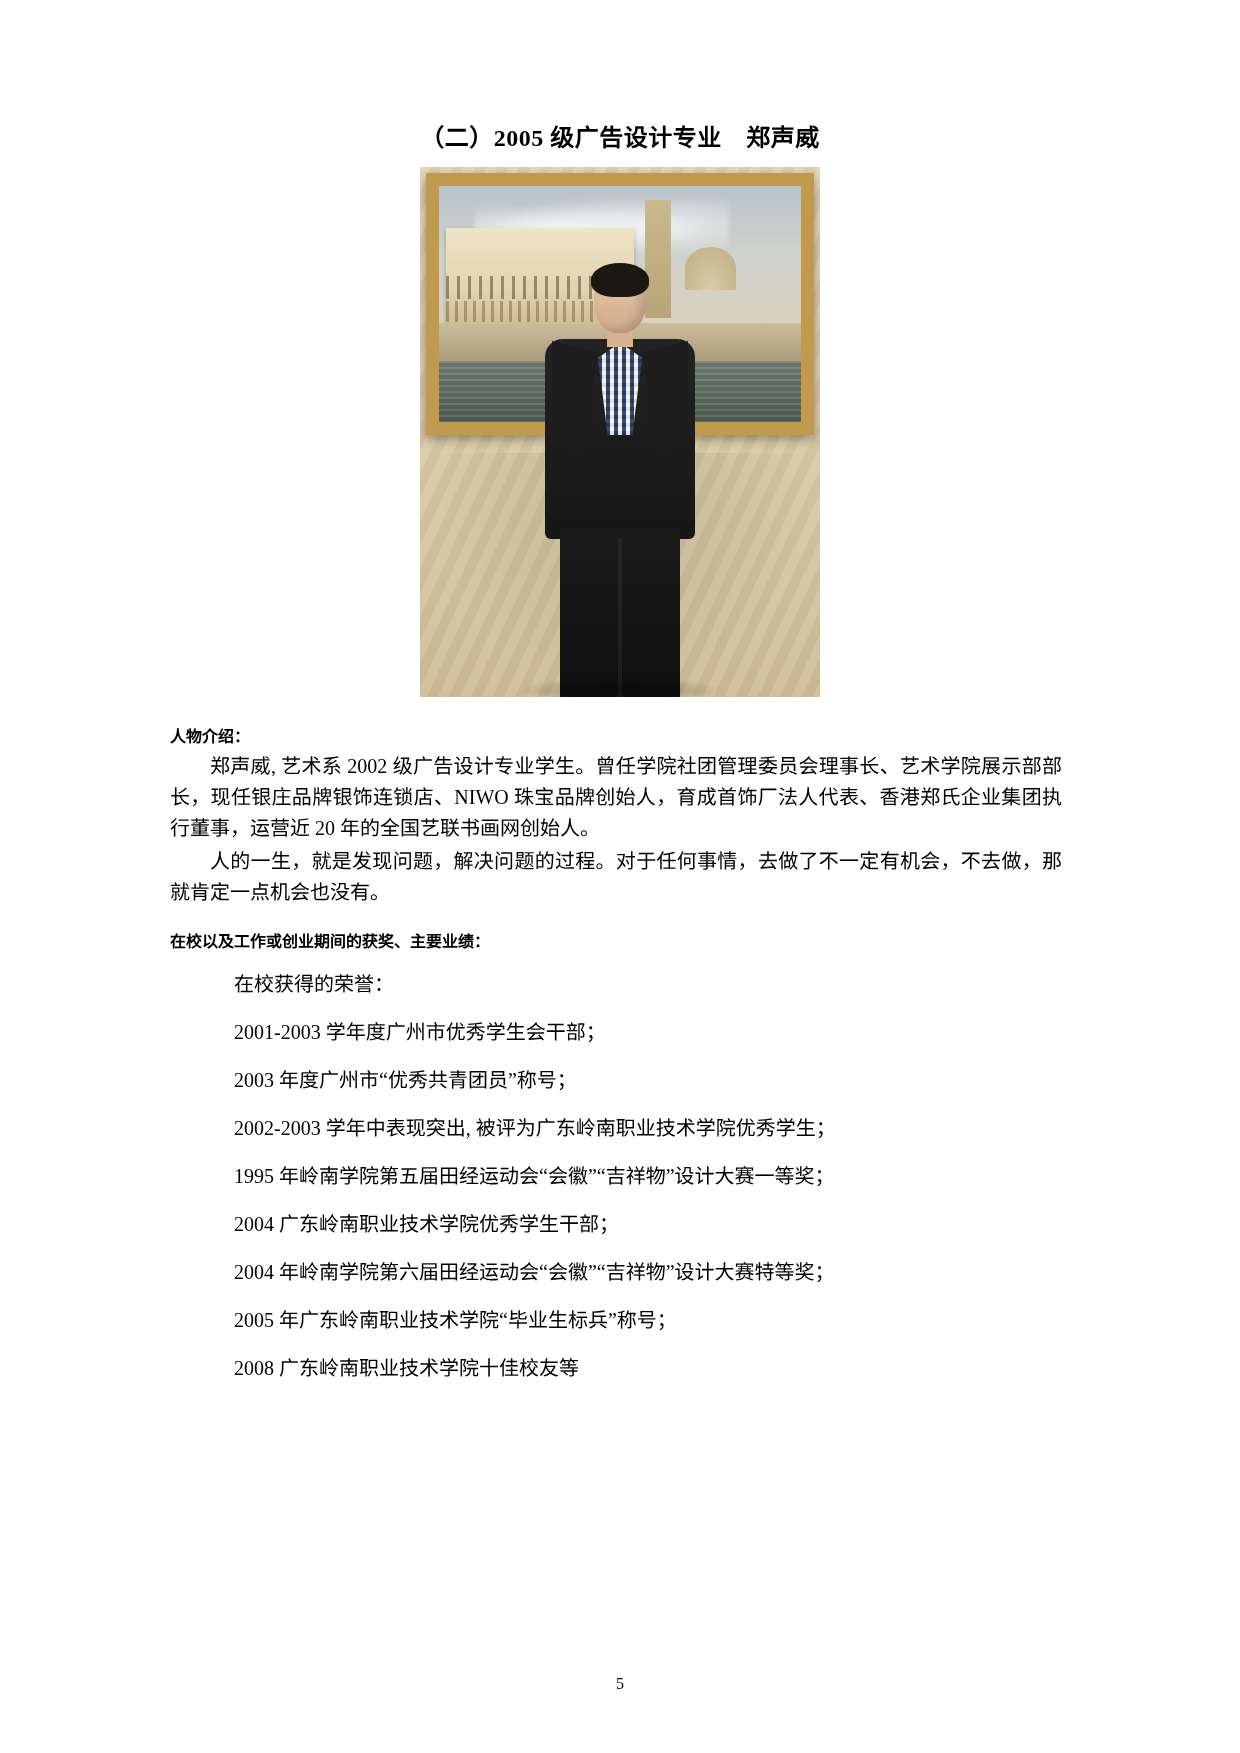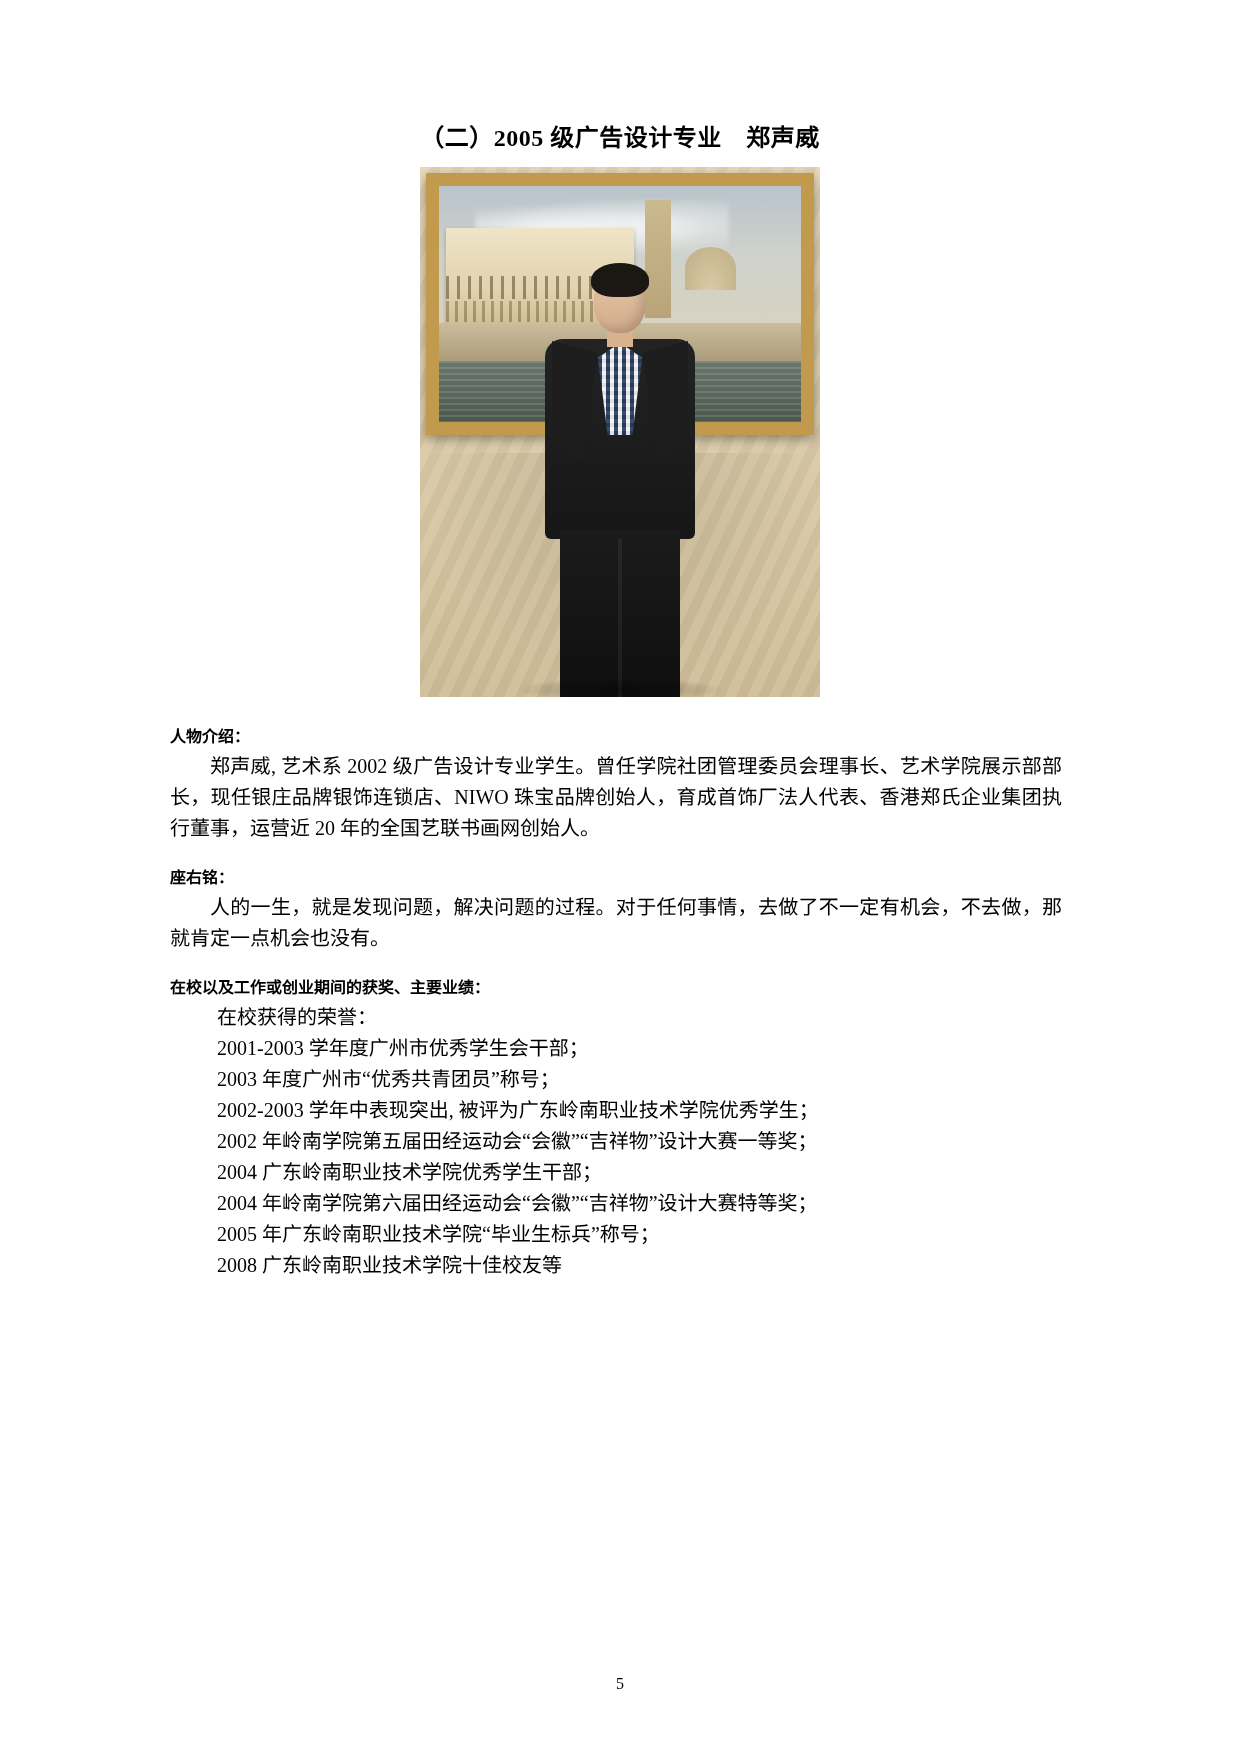--- a/index.html
+++ b/index.html
@@ -178,21 +178,21 @@
     font-size: 20px;
     line-height: 1.55;
     margin: 0 8px 2px 0;
     text-align: justify;
     text-justify: inter-ideograph;
   }
   p.indent { text-indent: 2em; }
   .list-line {
     font-size: 20px;
     line-height: 1.55;
-    margin: 0;
+    margin: 17px;
     padding-left: 2.35em;
   }
   .page-number {
     position: absolute;
     left: 0; right: 0;
     bottom: 60px;
     text-align: center;
     font-size: 16px;
   }
 </style>
@@ -225,28 +225,27 @@
         <div class="head"></div>
         <div class="hair"></div>
         <div class="shadow"></div>
       </div>
     </div>
   </div>
 
   <div class="section-head">人物介绍：</div>
   <p class="body indent">郑声威, 艺术系 2002 级广告设计专业学生。曾任学院社团管理委员会理事长、艺术学院展示部部长，现任银庄品牌银饰连锁店、NIWO 珠宝品牌创始人，育成首饰厂法人代表、香港郑氏企业集团执行董事，运营近 20 年的全国艺联书画网创始人。</p>
 
-  <div class="section-head">座右铭：</div>
   <p class="body indent">人的一生，就是发现问题，解决问题的过程。对于任何事情，去做了不一定有机会，不去做，那就肯定一点机会也没有。</p>
 
   <div class="section-head">在校以及工作或创业期间的获奖、主要业绩：</div>
   <p class="list-line">在校获得的荣誉：</p>
   <p class="list-line">2001-2003 学年度广州市优秀学生会干部；</p>
   <p class="list-line">2003 年度广州市“优秀共青团员”称号；</p>
   <p class="list-line">2002-2003 学年中表现突出, 被评为广东岭南职业技术学院优秀学生；</p>
-  <p class="list-line">2002 年岭南学院第五届田经运动会“会徽”“吉祥物”设计大赛一等奖；</p>
+  <p class="list-line">1995 年岭南学院第五届田经运动会“会徽”“吉祥物”设计大赛一等奖；</p>
   <p class="list-line">2004 广东岭南职业技术学院优秀学生干部；</p>
   <p class="list-line">2004 年岭南学院第六届田经运动会“会徽”“吉祥物”设计大赛特等奖；</p>
   <p class="list-line">2005 年广东岭南职业技术学院“毕业生标兵”称号；</p>
   <p class="list-line">2008 广东岭南职业技术学院十佳校友等</p>
 
   <div class="page-number">5</div>
 </div>
 
 </body></html>

